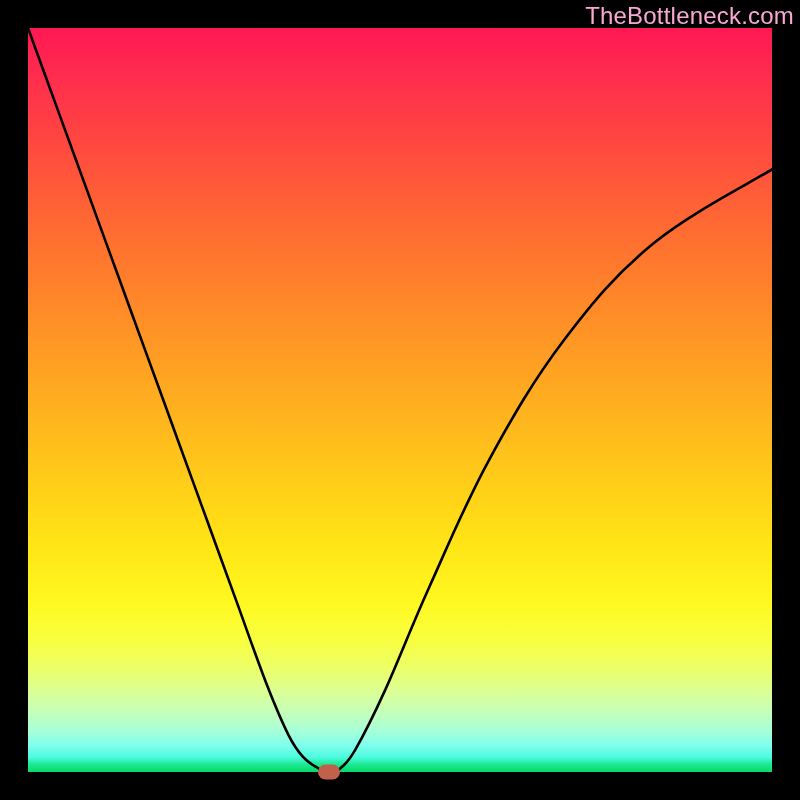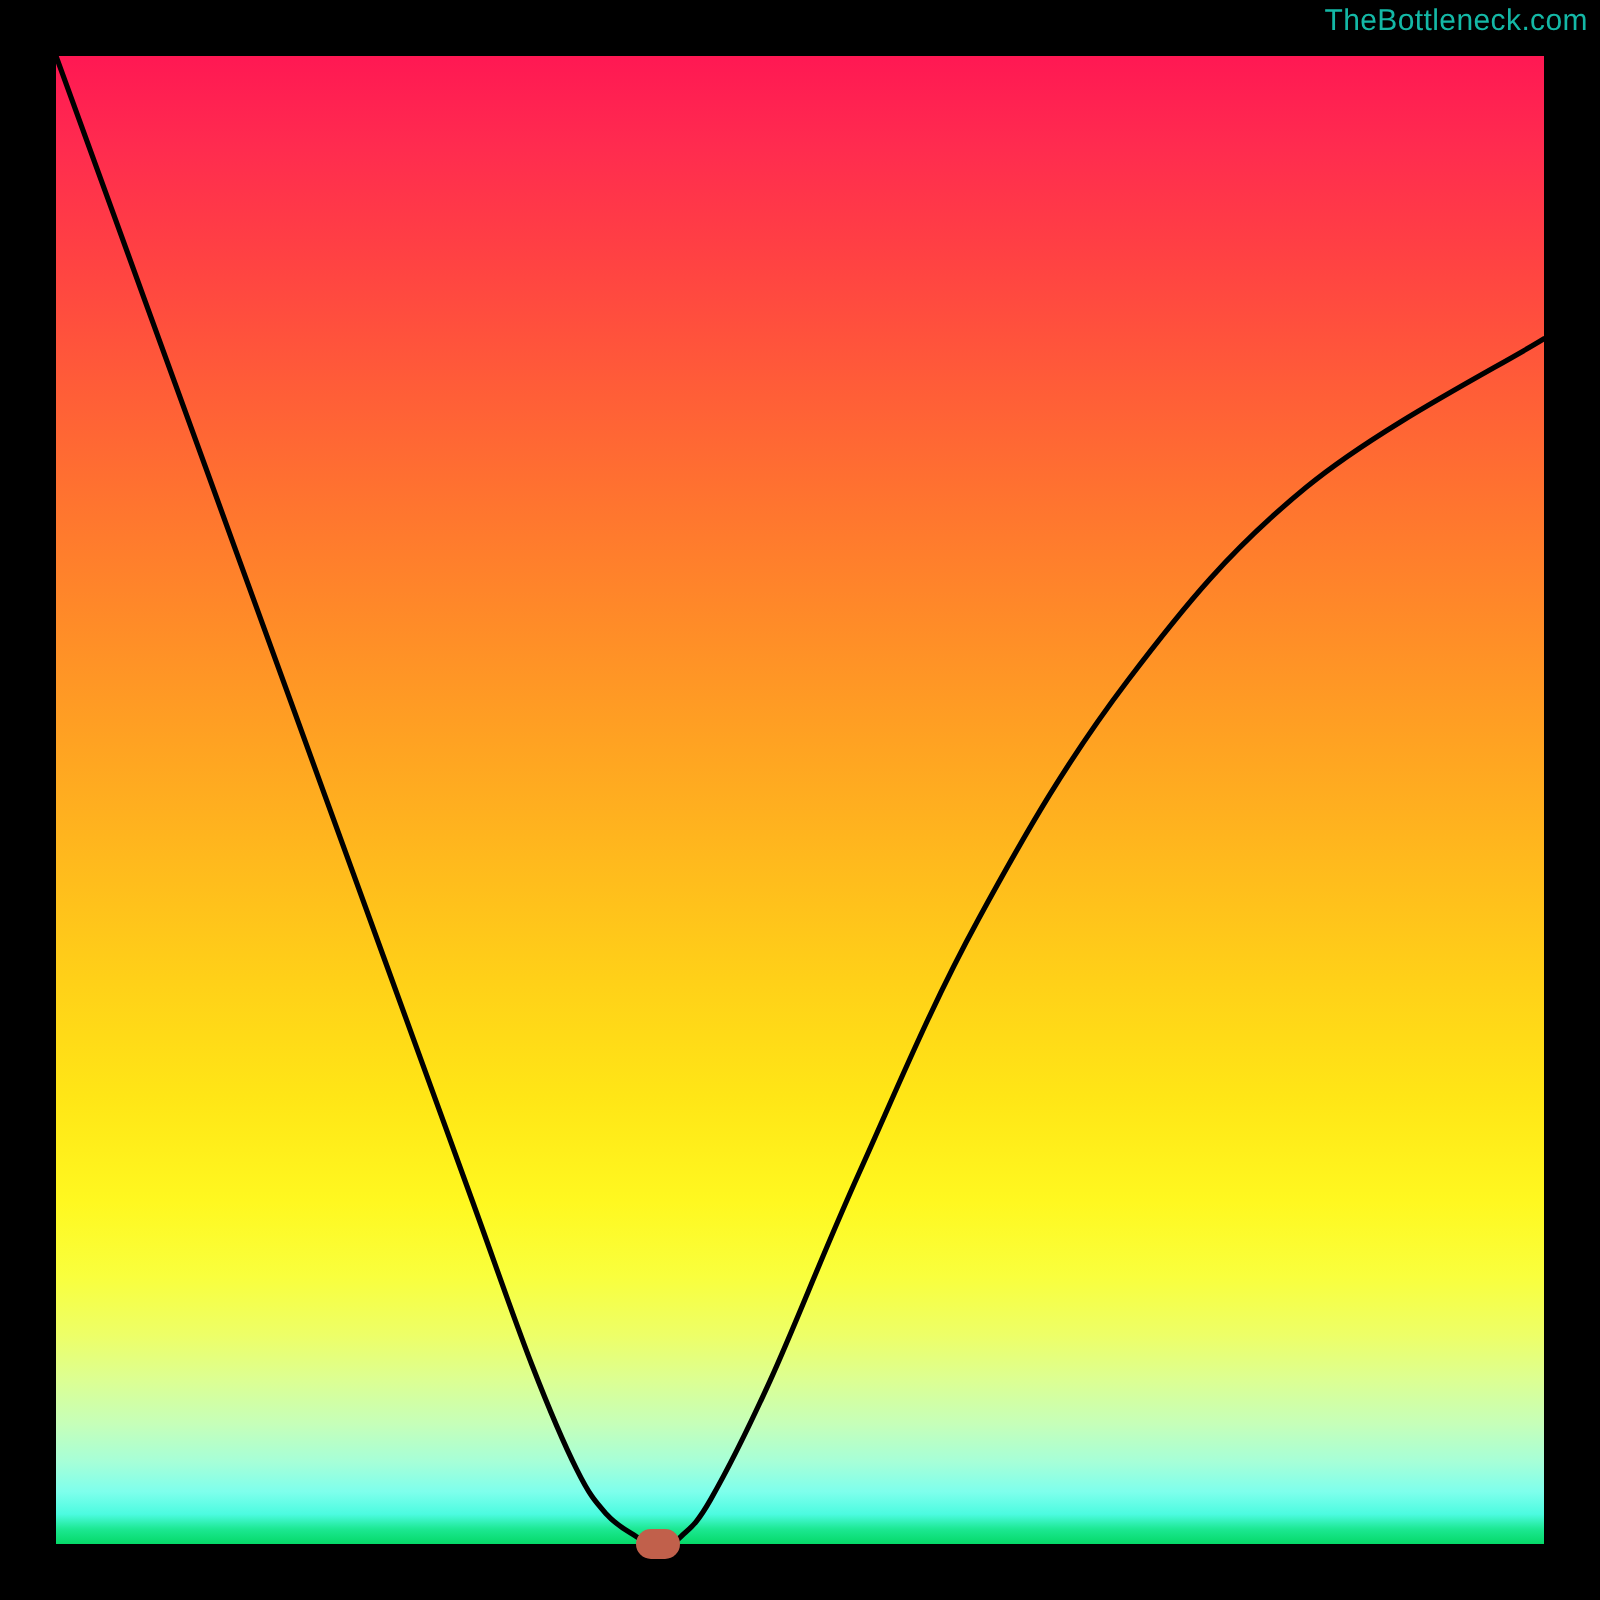--- a/index.html
+++ b/index.html
@@ -51,22 +51,22 @@
     height: 15px;
     border-radius: 8px;
     background: #c1604b;
     transform: translate(-50%, -50%);
   }
   .watermark {
     position: absolute;
     top: 2px;
     right: 6px;
     font-family: Arial, Helvetica, sans-serif;
-    font-size: 15px;
-    color: #14b8a6;
+    font-size: 24px;
+    color: #f9a8d4;
     letter-spacing: 0.2px;
   }
 </style>
 </head>
 <body>
 
 <div class="frame">
   <div class="plot">
     <svg class="curve" viewBox="0 0 744 744" preserveAspectRatio="none">
       <path id="curve-path" fill="none" stroke="#000" stroke-width="2.6" stroke-linecap="round" stroke-linejoin="round" d="M 0 0 C 5.3568 14.731200000000005, 19.046400000000002 52.377600000000044, 29.76 81.84000000000003 C 40.473600000000005 111.30240000000002, 48.806400000000004 134.21759999999995, 59.52 163.67999999999995 C 70.2336 193.14239999999995, 78.5664 216.05759999999998, 89.28 245.51999999999998 C 99.9936 274.9824, 108.3264 297.89759999999995, 119.04 327.35999999999996 C 129.7536 356.82239999999996, 138.08640000000003 379.7376, 148.8 409.2 C 159.5136 438.6624, 167.8464 461.57759999999996, 178.56 491.03999999999996 C 189.27360000000002 520.5024, 197.6064 543.4176, 208.32000000000002 572.88 C 219.03360000000004 602.3424, 228.70560000000003 630.6144, 238.08 654.72 C 247.4544 678.8256, 253.70399999999998 693.4079999999999, 260.4 706.8 C 267.09599999999995 720.192, 269.92319999999995 723.0936, 275.28 729.12 C 280.6368 735.1464, 286.1424 737.6016, 290.16 740.28 C 294.17760000000004 742.9584, 294.9216 743.3303999999999, 297.6 744 C 300.27840000000003 744.6696000000001, 302.36159999999995 744.6696000000001, 305.03999999999996 744 C 307.7184 743.3303999999999, 308.46239999999995 744.2976, 312.47999999999996 740.28 C 316.4976 736.2624, 319.3248 735.7416, 327.36 721.68 C 335.39520000000005 707.6184, 343.728 691.6224, 357.12 662.16 C 370.512 632.6976, 383.01120000000003 599.5151999999999, 401.76000000000005 558 C 420.50880000000006 516.4848000000001, 437.1744 475.71360000000004, 461.28 431.52000000000004 C 485.38559999999995 387.32640000000004, 506.21759999999995 351.3168, 535.68 312.48 C 565.1424 273.64320000000004, 587.4623999999999 246.5616, 624.9599999999999 215.76 C 662.4576 184.95839999999998, 722.5728 154.752, 744 141.36"></path>

